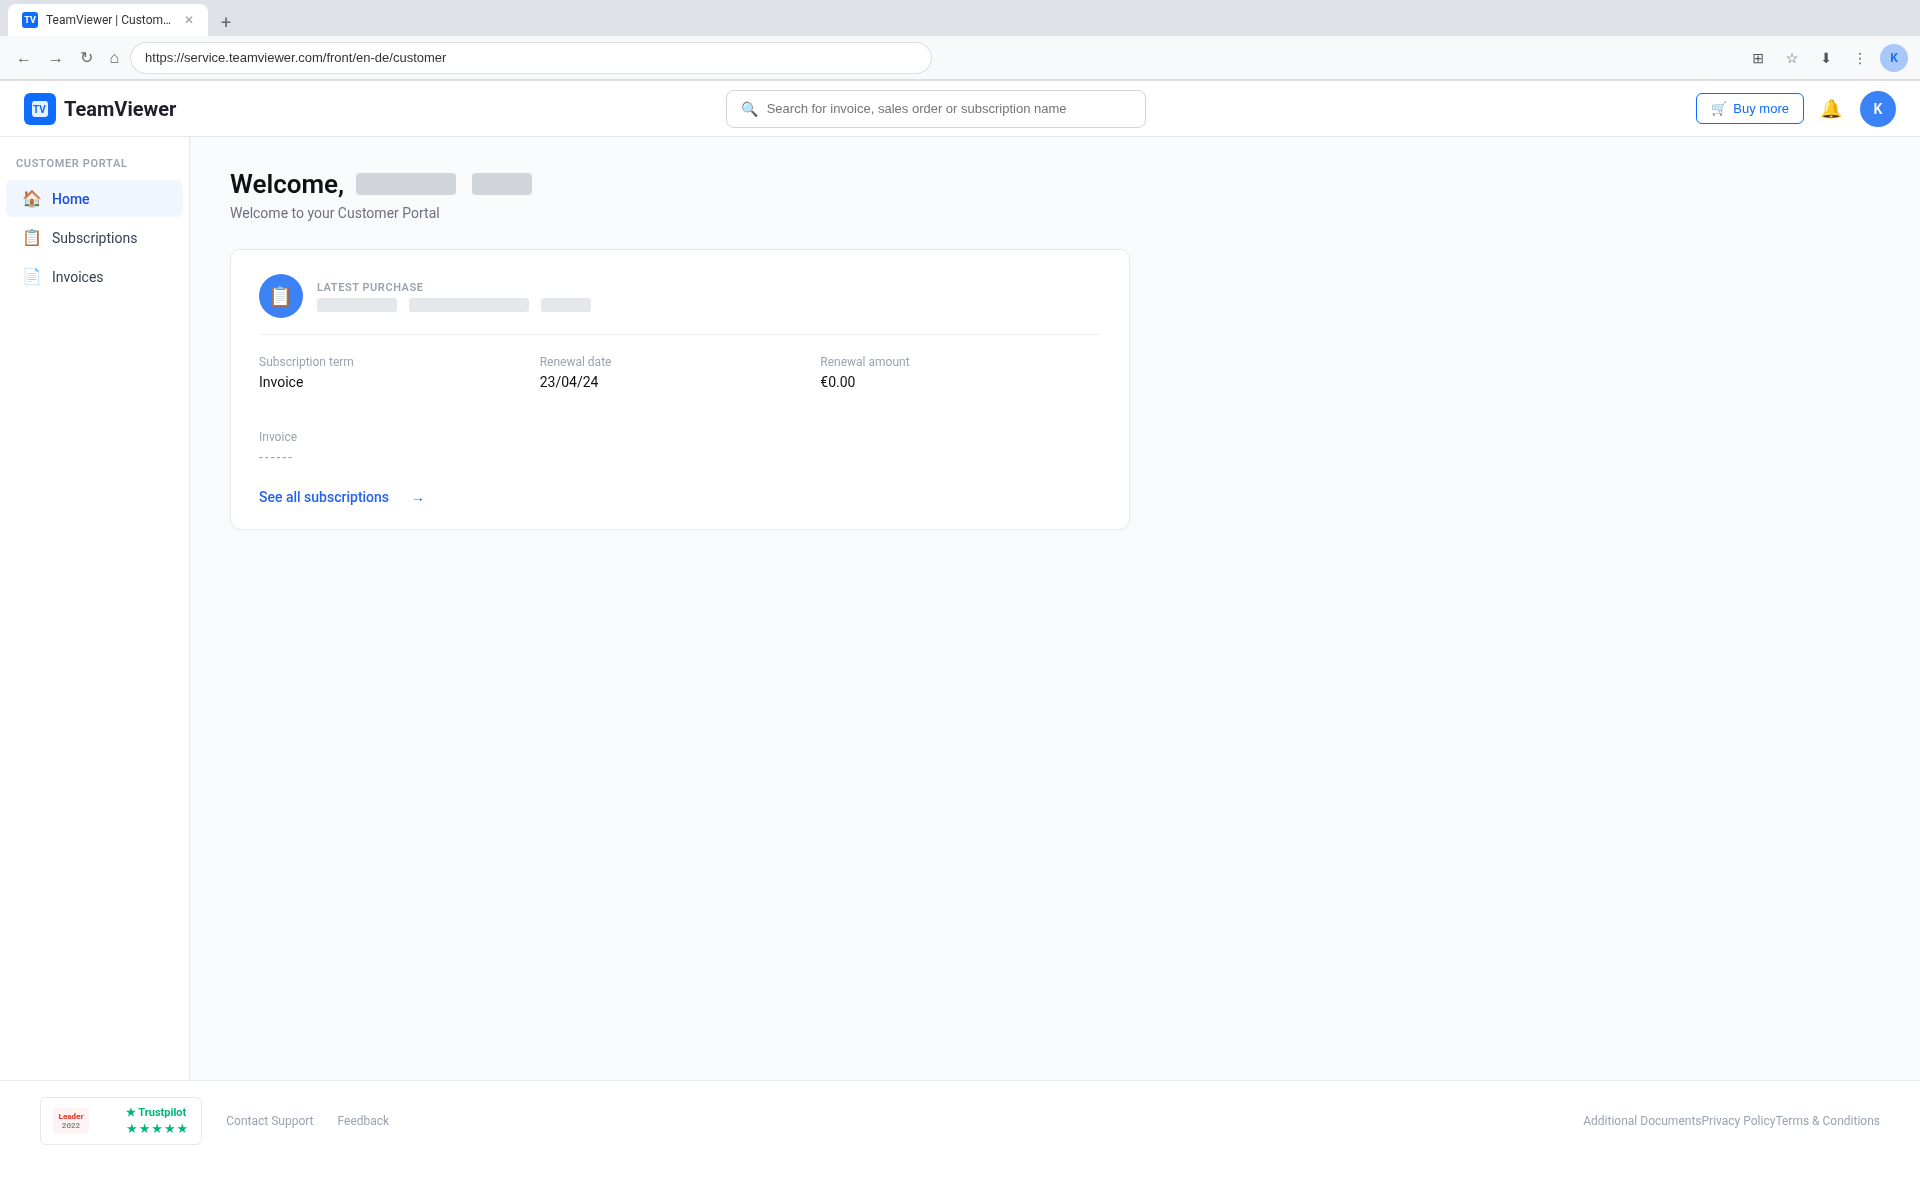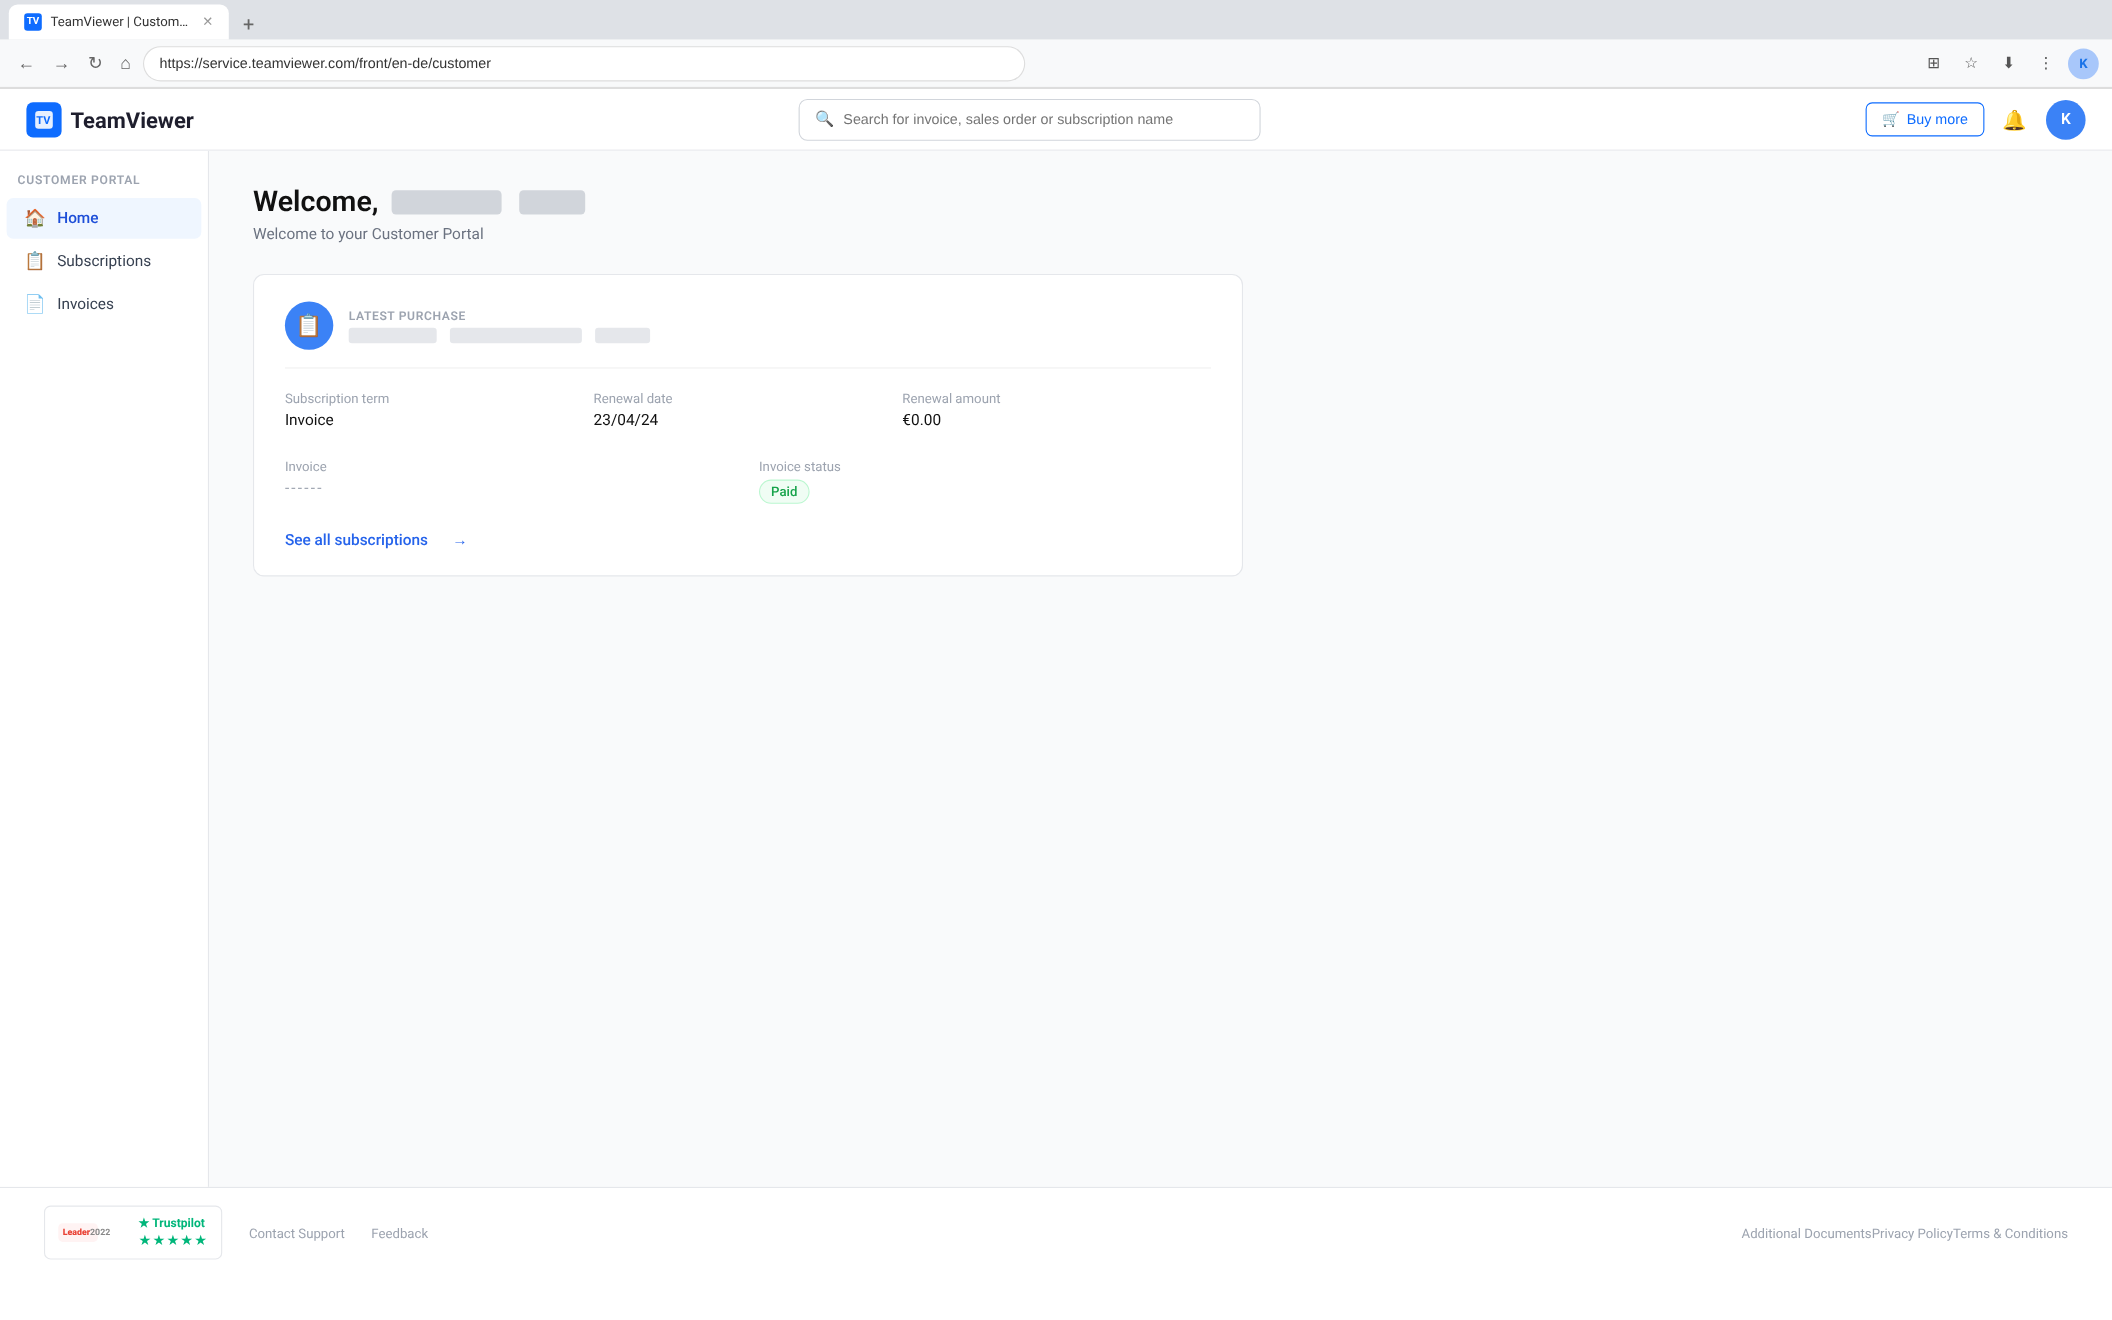--- a/index.html
+++ b/index.html
@@ -54,21 +54,21 @@
     .welcome-name-blur { display: inline-block; width: 100px; height: 22px; background: #d1d5db; border-radius: 4px; margin: 0 4px; vertical-align: middle; }
     .welcome-name-blur2 { display: inline-block; width: 60px; height: 22px; background: #d1d5db; border-radius: 4px; margin: 0 4px; vertical-align: middle; }
     .welcome-sub { font-size: 14px; color: #6b7280; margin-bottom: 28px; }
 
     
     .subscription-card { background: #fff; border: 1px solid #e5e7eb; border-radius: 10px; padding: 24px 28px; max-width: 900px; }
     .card-header { display: flex; align-items: center; gap: 14px; margin-bottom: 20px; padding-bottom: 16px; border-bottom: 1px solid #f0f0f0; }
     .card-icon { width: 44px; height: 44px; background: #3b82f6; border-radius: 50%; display: flex; align-items: center; justify-content: center; color: white; font-size: 20px; }
     .latest-purchase-label { font-size: 11px; color: #9ca3af; font-weight: 600; text-transform: uppercase; letter-spacing: 0.05em; margin-bottom: 4px; }
     .product-name-blur { display: inline-block; height: 14px; background: #e5e7eb; border-radius: 3px; margin-right: 6px; }
-    .card-details-grid { display: grid; grid-template-columns: 1fr 1fr 1fr; gap: 12px 0; margin-bottom: 27px; }
+    .card-details-grid { display: grid; grid-template-columns: 1fr 1fr 1fr; gap: 12px 0; margin-bottom: 40px; }
     .detail-group { }
     .detail-label { font-size: 12px; color: #9ca3af; margin-bottom: 5px; }
     .detail-value { font-size: 14px; color: #111; font-weight: 400; }
     .invoice-dashes { font-size: 14px; color: #9ca3af; letter-spacing: 2px; }
     .invoice-status-badge { display: inline-block; padding: 3px 10px; border-radius: 20px; background: #f0fdf4; border: 1px solid #bbf7d0; color: #16a34a; font-size: 12px; font-weight: 500; }
     .see-all-link { display: inline-flex; align-items: center; gap: 22px; color: #2563eb; font-size: 14px; font-weight: 500; cursor: pointer; text-decoration: none; }
 
     
     .app-footer { padding: 16px 40px; border-top: 1px solid #e5e7eb; background: #fff; display: flex; justify-content: space-between; align-items: center; font-size: 12px; color: #9ca3af; flex-shrink: 0; }
     .footer-left { display: flex; align-items: center; gap: 24px; }
@@ -187,41 +187,37 @@
             <div class="detail-label">Renewal amount</div>
             <div class="detail-value">€0.00</div>
           </div>
         </div>
 
         <div class="second-row-details">
           <div class="detail-group">
             <div class="detail-label">Invoice</div>
             <div class="invoice-dashes">------</div>
           </div>
-          <div class="detail-group">
-            <div class="detail-label">Invoice status</div>
-            <div class="invoice-status-badge">Paid</div>
-          </div>
         </div>
 
         <div style="margin-top: 24px;">
           <a class="see-all-link">
             <span>See all subscriptions</span>
             <span>→</span>
           </a>
         </div>
       </div>
     </div>
   </div>
 
   <div class="app-footer">
     <div class="footer-left">
 
       <div class="trustpilot-widget">
-        <div style="display:flex;align-items:center;font-size:9px;color:#e94235;font-weight:700;background:#fff3f3;padding:4px;border-radius:4px;width:36px;text-align:right;">
+        <div style="display:flex;flex-direction:column;align-items:center;font-size:9px;color:#e94235;font-weight:700;background:#fff3f3;padding:4px;border-radius:4px;width:36px;text-align:right;">
           <span style="font-size:8px;font-weight:900;color:#e94235;">Leader</span>
           <span style="font-size:8px;color:#888;">2022</span>
         </div>
         <div style="display:flex;flex-direction:column;gap:2px;margin-left:27px;">
           <span style="font-size:11px;font-weight:700;color:#00b67a;">★ Trustpilot</span>
           <span style="color:#00b67a;font-size:13px;letter-spacing:1px;">★★★★★</span>
         </div>
       </div>
       <a class="footer-link">Contact Support</a>
       <a class="footer-link">Feedback</a>

